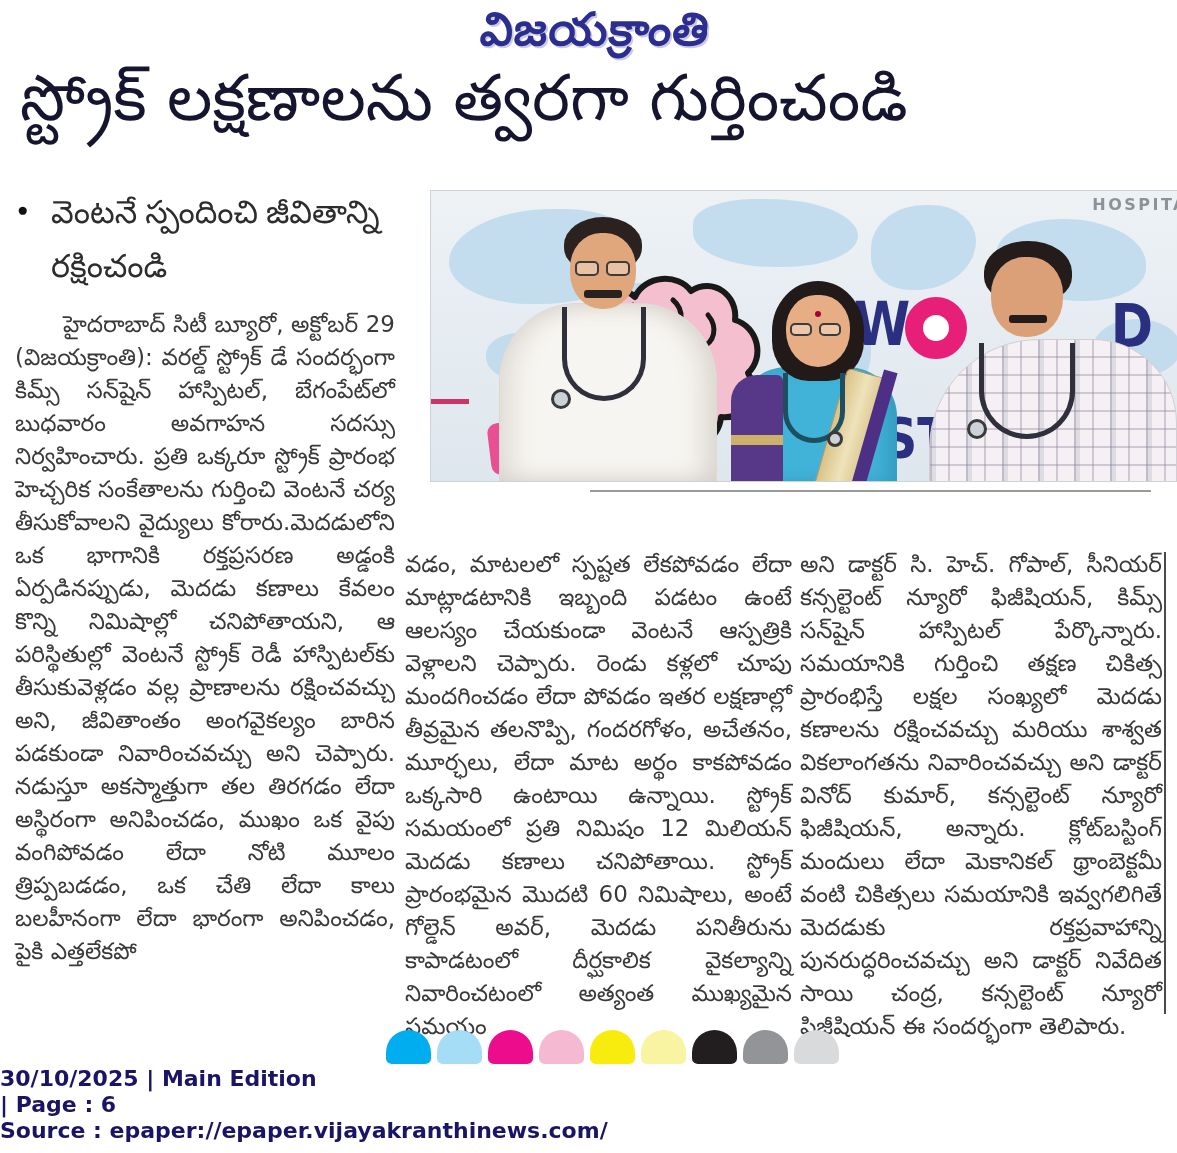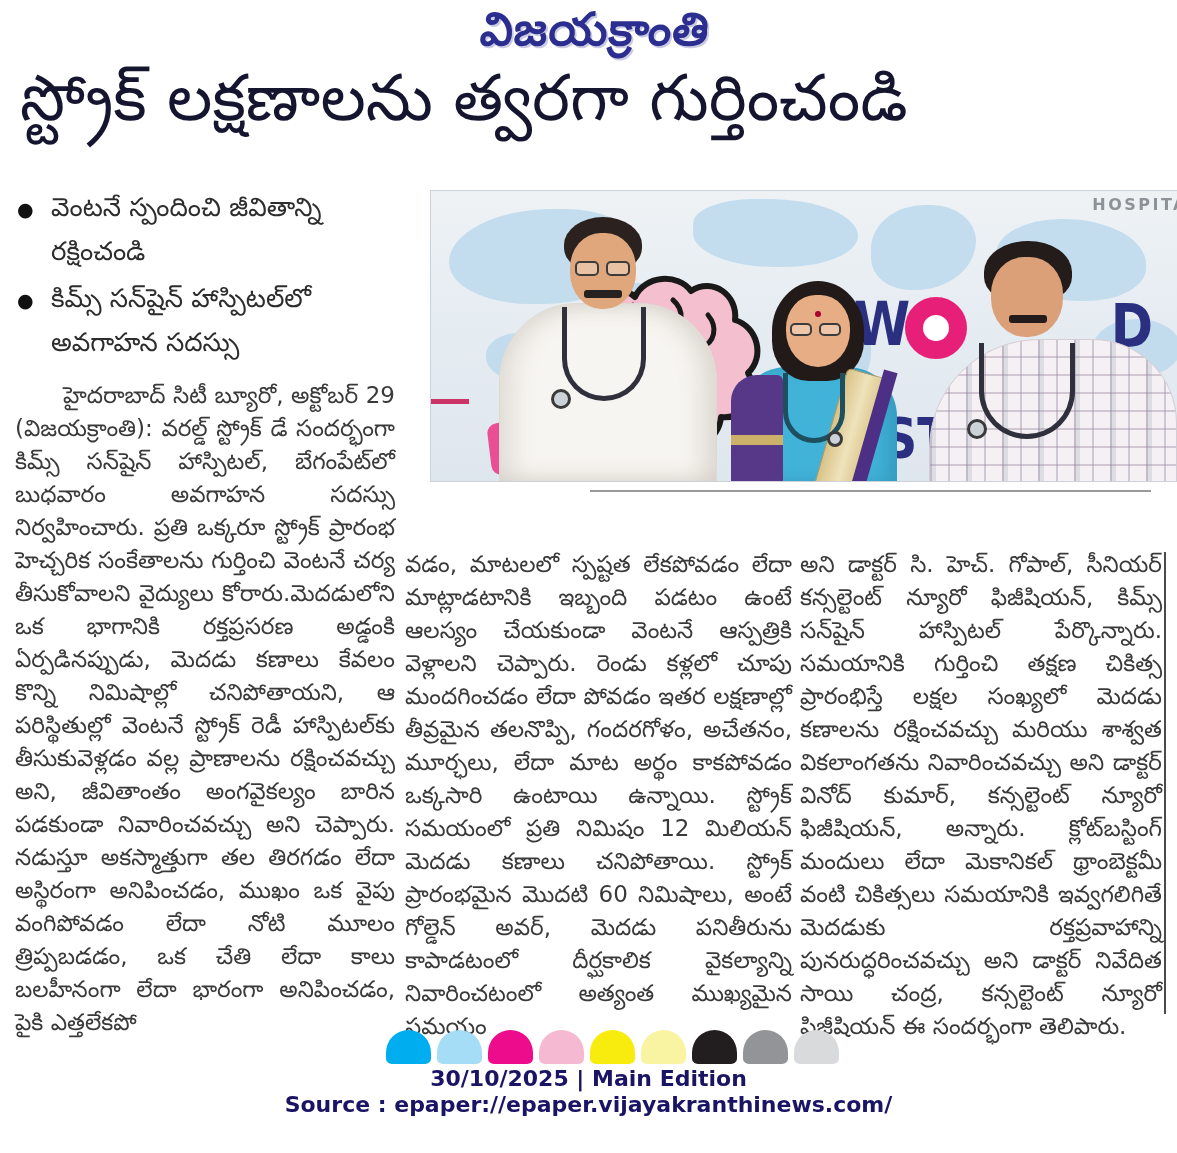--- a/index.html
+++ b/index.html
@@ -13,21 +13,21 @@
                text-shadow:2px 2px 0 rgba(43,45,143,.25); letter-spacing:1px; white-space:nowrap; }
   .tagline { text-align:right; color:#d93a35; font-size:12px; font-weight:bold; letter-spacing:1.8px; margin-top:-2px; padding-right:10px; }
 
   
   .headline { position:absolute; left:20px; top:58px; width:1140px; font-size:64px; line-height:1.25;
               font-weight:normal; color:#15152f; white-space:nowrap; }
 
   
   .left-col { position:absolute; left:15px; top:186px; width:380px; }
   .highlights { list-style:none; margin-bottom:14px; }
-  .highlights li { position:relative; padding-left:36px; font-size:26px; line-height:1.68; color:#2d2d2d; margin-bottom:4px; }
+  .highlights li { position:relative; padding-left:36px; font-size:32px; line-height:1.68; color:#2d2d2d; margin-bottom:4px;font-family:Liberation Serif, serif; }
   .highlights li::before { content:"●"; position:absolute; left:2px; top:8px; font-size:19px; color:#111; }
   .body-text { font-size:23px; line-height:1.435; color:#3a3a3a; text-align:justify; }
   .indent { text-indent:48px; }
 
   
   .photo-wrap { position:absolute; left:405px; top:190px; width:738px;margin-left:25px; }
   .photo { position:relative; width:763px; height:292px; overflow:hidden; border:1px solid #ccd2d8;
            background:linear-gradient(180deg,#eef2f5 0%,#e4ebf1 55%,#dfe7ee 100%); }
   .blob { position:absolute; background:#bcd9ec; opacity:.85; }
   .b1 { left:18px; top:18px; width:185px; height:95px; border-radius:62% 40% 55% 48%; }
@@ -94,39 +94,38 @@
   
   .col2 { position:absolute; left:405px; top:548px; width:387px; }
   .col3 { position:absolute; left:800px; top:548px; width:362px; }
   .edge-line { position:absolute; left:1164px; top:552px; width:2px; height:462px; background:#4a4a4a; }
 
   
   .color-bars { position:absolute; left:386px; top:1030px; display:flex; gap:6px; }
   .bar { width:45px; height:34px; border-radius:23px 23px 6px 6px; }
 
   
-  .footer { position:absolute; left:0; top:1066px; width:1177px; text-align:center; color:#1a1464; font-weight:bold; }
+  .footer { position:absolute; left:0; top:1066px; width:1177px; color:#1a1464; font-weight:bold; }
   .footer .f-line { font-size:22px; line-height:1.18; }
   .footer a { color:#1a1464; text-decoration:none; }
 </style>
 </head>
 <body>
 
 <div class="page">
 
   <div class="masthead">
     <div class="logo-text">విజయక్రాంతి</div>
   </div>
 
   <h1 class="headline">స్ట్రోక్ లక్షణాలను త్వరగా గుర్తించండి</h1>
 
   <div class="left-col">
     <ul class="highlights">
       <li>వెంటనే స్పందించి జీవితాన్ని రక్షించండి</li>
-      <li>కిమ్స్ సన్‌షైన్ హాస్పిటల్‌లో అవగాహన సదస్సు</li>
     </ul>
     <p class="body-text indent">హైదరాబాద్ సిటీ బ్యూరో, అక్టోబర్ 29 (విజయక్రాంతి): వరల్డ్ స్ట్రోక్ డే సందర్భంగా కిమ్స్ సన్‌షైన్ హాస్పిటల్, బేగంపేట్‌లో బుధవారం అవగాహన సదస్సు నిర్వహించారు. ప్రతి ఒక్కరూ స్ట్రోక్ ప్రారంభ హెచ్చరిక సంకేతాలను గుర్తించి వెంటనే చర్య తీసుకోవాలని వైద్యులు కోరారు.మెదడులోని ఒక భాగానికి రక్తప్రసరణ అడ్డంకి ఏర్పడినప్పుడు, మెదడు కణాలు కేవలం కొన్ని నిమిషాల్లో చనిపోతాయని, ఆ పరిస్థితుల్లో వెంటనే స్ట్రోక్ రెడీ హాస్పిటల్‌కు తీసుకువెళ్లడం వల్ల ప్రాణాలను రక్షించవచ్చు అని, జీవితాంతం అంగవైకల్యం బారిన పడకుండా నివారించవచ్చు అని చెప్పారు. నడుస్తూ అకస్మాత్తుగా తల తిరగడం లేదా అస్థిరంగా అనిపించడం, ముఖం ఒక వైపు వంగిపోవడం లేదా నోటి మూలం త్రిప్పబడడం, ఒక చేతి లేదా కాలు బలహీనంగా లేదా భారంగా అనిపించడం, పైకి ఎత్తలేకపో</p>
   </div>
 
   <div class="photo-wrap">
     <div class="photo">
 
       <div class="blob b1"></div>
       <div class="blob b2"></div>
       <div class="blob b3"></div>
@@ -203,16 +202,17 @@
       <div class="bar" style="background: rgb(246, 185, 210);"></div>
       <div class="bar" style="background: rgb(248, 236, 14);"></div>
       <div class="bar" style="background: rgb(248, 244, 162);"></div>
       <div class="bar" style="background: rgb(34, 30, 31);"></div>
       <div class="bar" style="background: rgb(146, 148, 151);"></div>
       <div class="bar" style="background: rgb(216, 218, 220);"></div>
     </div>
 
   <div class="footer">
     <div class="f-line">30/10/2025 | Main Edition</div>
+    <div class="f-line">| Page : 6</div>
     <div class="f-line"><a href="#">Source : epaper://epaper.vijayakranthinews.com/</a></div>
   </div>
 
 </div>
 
 </body></html>

